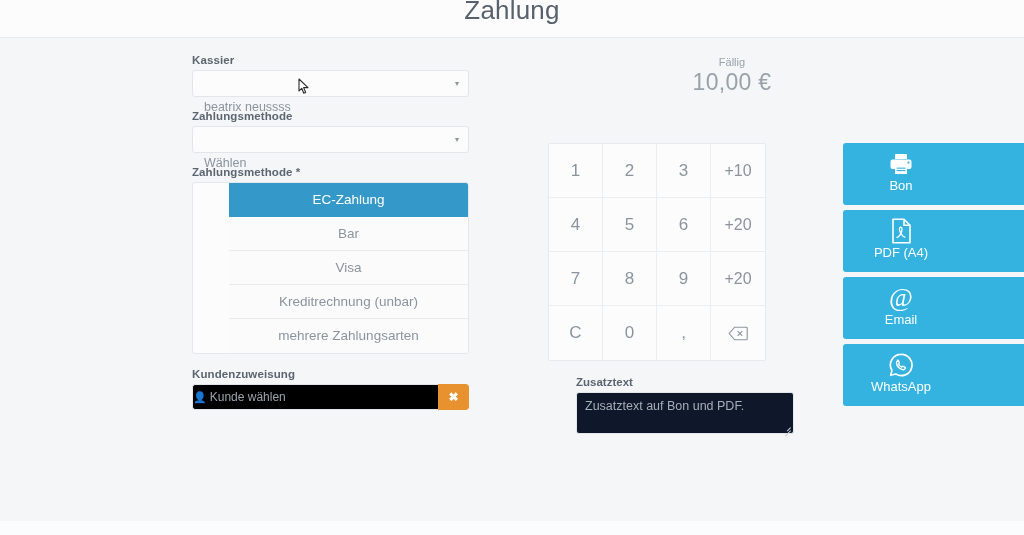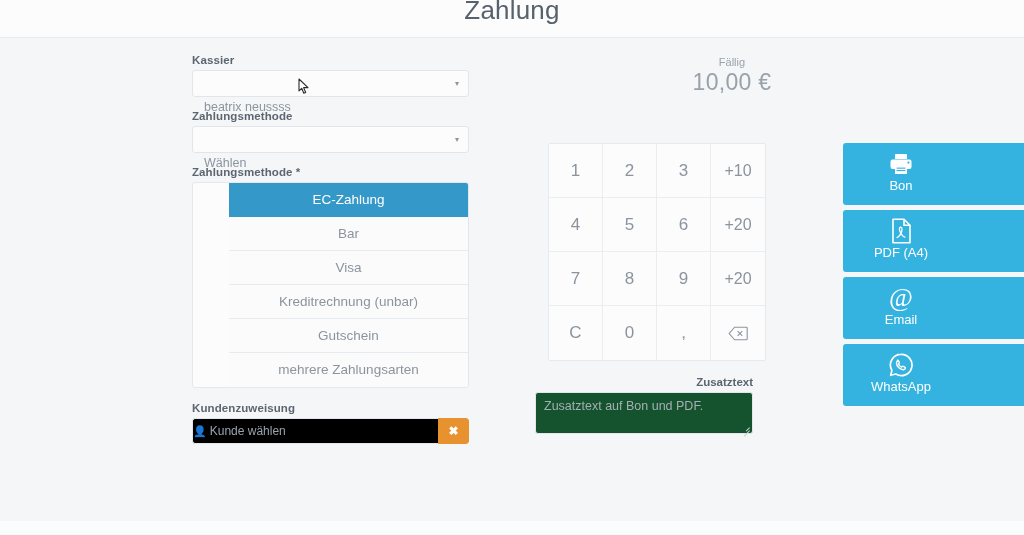--- a/index.html
+++ b/index.html
@@ -196,36 +196,35 @@
     box-sizing: border-box;
   }
   .key:nth-child(4n) { border-right: none; }
   .key:nth-child(n+13) { border-bottom: none; }
   .key.small { font-size: 16px; }
   .key svg { display: block; }
 
   
   .zusatz-wrap {
     position: absolute;
-    left: 535px;
+    left: 576px;
     top: 376px;
     width: 218px;
-    text-align: right;
   }
   .zusatz-label {
     font-size: 11.5px;
     font-weight: bold;
     color: #5c6670;
     margin-bottom: 4px;
   }
   .zusatz-area {
     position: relative;
     width: 218px;
     height: 42px;
-    background: #14532d;
+    background: #0f172a;
     border: 1px solid #e3e7ea;
     border-radius: 3px;
     box-sizing: border-box;
   }
   .zusatz-area .ph {
     position: absolute;
     left: 8px;
     top: 6px;
     font-size: 12.5px;
     color: #a6aeb6;
@@ -335,21 +334,20 @@
       <span class="sel-value">Wählen</span>
       <span class="caret">▾</span>
     </div>
 
     <div class="field-label">Zahlungsmethode *</div>
     <div class="pm-list">
       <div class="pm-item active">EC-Zahlung</div>
       <div class="pm-item">Bar</div>
       <div class="pm-item">Visa</div>
       <div class="pm-item">Kreditrechnung (unbar)</div>
-      <div class="pm-item">Gutschein</div>
       <div class="pm-item">mehrere Zahlungsarten</div>
     </div>
 
     <div class="field-label kunden-label">Kundenzuweisung</div>
     <div class="kunde-row">
       <div class="kunde-field">
         <span class="user-ico">👤</span><span>Kunde wählen</span>
       </div>
       <div class="kunde-clear">
         <span>✖</span>

